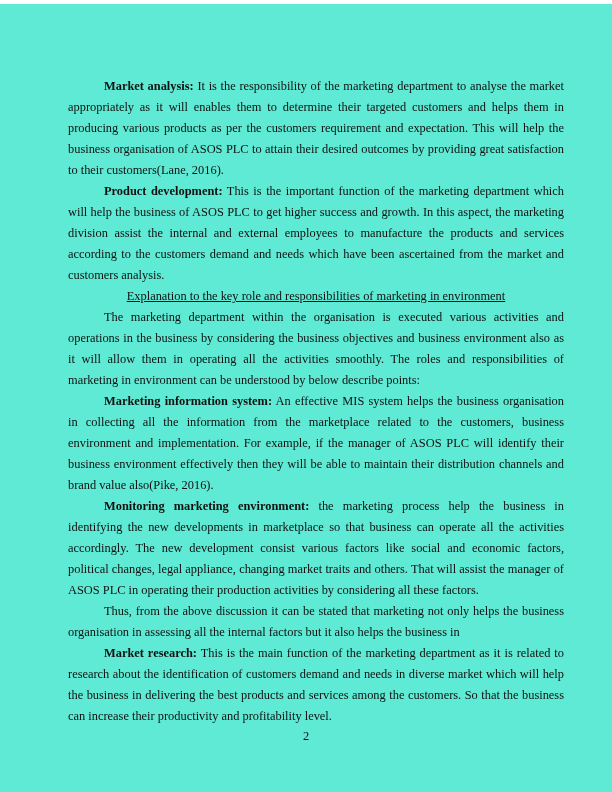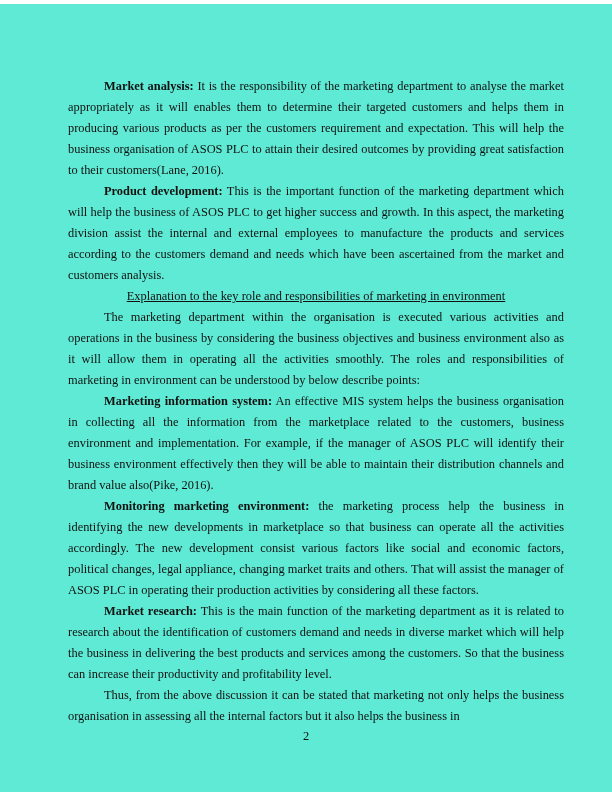--- a/index.html
+++ b/index.html
@@ -58,19 +58,19 @@
   <p class="para"><b>Product development:</b><span> This is the important function of the marketing department which will help the business of ASOS PLC to get higher success and growth. In this aspect, the marketing division assist the internal and external employees to manufacture the products and services according to the customers demand and needs which have been ascertained from the market and customers analysis.</span></p>
 
   <h2 class="section-heading"><span>Explanation to the key role and responsibilities of marketing in environment</span></h2>
 
   <p class="para"><span>The marketing department within the organisation is executed various activities and operations in the business by considering the business objectives and business environment also as it will allow them in operating all the activities smoothly. The roles and responsibilities of marketing in environment can be understood by below describe points:</span></p>
 
   <p class="para"><b>Marketing information system:</b><span> An effective MIS system helps the business organisation in collecting all the information from the marketplace related to the customers, business environment and implementation. For example, if the manager of ASOS PLC will identify their business environment effectively then they will be able to maintain their distribution channels and brand value also(Pike, 2016).</span></p>
 
   <p class="para"><b>Monitoring marketing environment:</b><span> the marketing process help the business in identifying the new developments in marketplace so that business can operate all the activities accordingly. The new development consist various factors like social and economic factors, political changes, legal appliance, changing market traits and others. That will assist the manager of ASOS PLC in operating their production activities by considering all these factors.</span></p>
 
+  <p class="para"><span>Thus, from the above discussion it can be stated that marketing not only helps the business organisation in assessing all the internal factors but it also helps the business in</span></p>
+
   <p class="para"><b>Market research:</b><span> This is the main function of the marketing department as it is related to research about the identification of customers demand and needs in diverse market which will help the business in delivering the best products and services among the customers. So that the business can increase their productivity and profitability level.</span></p>
-
-  <p class="para"><span>Thus, from the above discussion it can be stated that marketing not only helps the business organisation in assessing all the internal factors but it also helps the business in</span></p>
 
   <div class="page-footer"><span>2</span></div>
 
 </div>
 
 </body></html>

